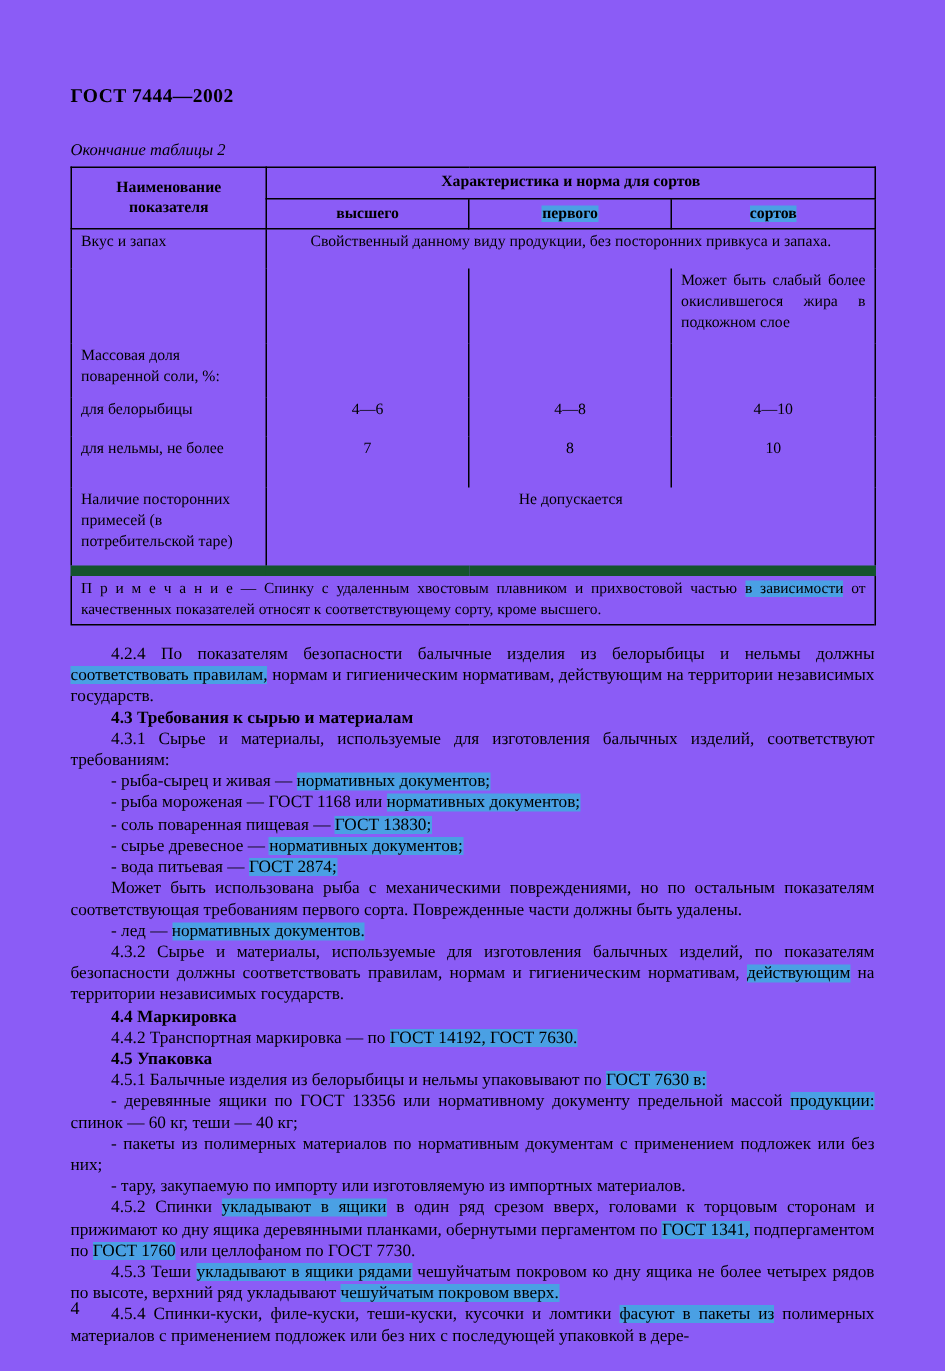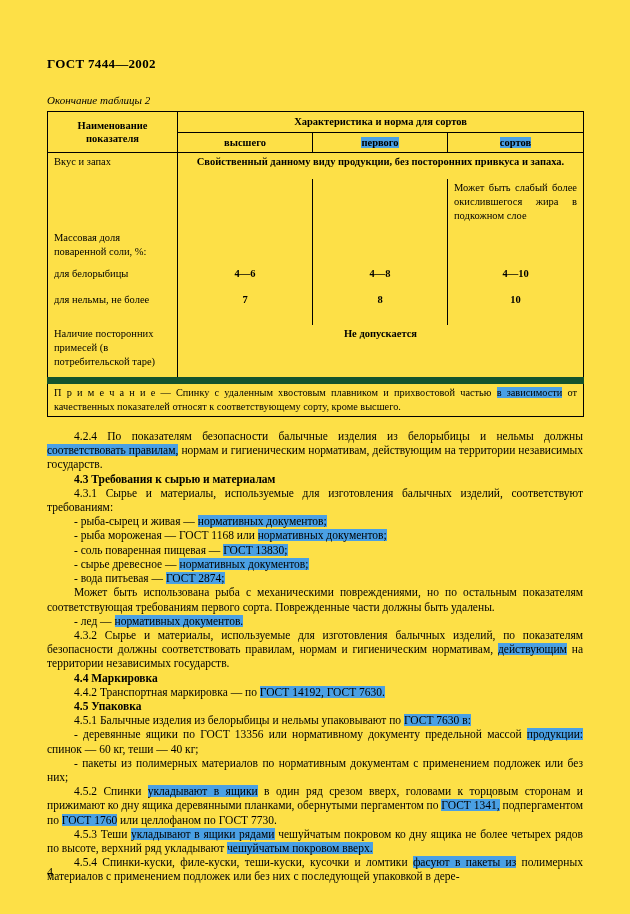--- a/index.html
+++ b/index.html
@@ -1,17 +1,17 @@
 <!DOCTYPE html>
 <html style="--hl: #4aa0e4;"><head>
 <meta charset="utf-8">
 <style>
   html,body { margin:0; padding:0; background:#ffffff; }
   .page {
-    width:630px; height:914px; background:#fde047; color:#000;
+    width:630px; height:914px; background:#8b5cf6; color:#000;
     font-family:"Liberation Serif", serif;
     position:relative; box-sizing:border-box;
     padding:56px 47px 0 47px; overflow:hidden;
   }
   .doc-header { font-weight:bold; font-size:13px; letter-spacing:0.3px; }
   .table-caption { font-style:italic; font-size:11px; margin-top:22px; margin-bottom:5px; }
 
   table.std {
     border-collapse:collapse; width:100%;
     font-size:10.5px; line-height:1.3; border:1.5px solid #000;
@@ -24,21 +24,21 @@
   table.std tbody td {
     border-left:1px solid #000; border-right:1px solid #000;
     padding:2px 6px; vertical-align:top;
   }
   tr.row-taste td { height:22px; }
   tr.row-taste-note td { height:46px; }
   tr.row-salt td { height:32px; padding-top:12px; }
   tr.row-belor td { height:22px; }
   tr.row-nelma td { height:30px; }
   tr.row-impur td { height:48px; padding-top:8px; }
-  td.center { text-align:center;font-weight:bold; }
+  td.center { text-align:center; }
   td.justify { text-align:justify; }
   td.bottom { vertical-align:bottom; padding-bottom:4px; }
   td.sub { padding-left:16px; }
   td.lbl { padding-left:10px; }
   tr.note-row td {
     border-top:7px solid #14532d; border-left:1px solid #000; border-right:1px solid #000;
     font-size:10.3px; text-align:justify; padding:3px 8px 6px 8px; line-height:1.35;
   }
 
   .body-text { margin-top:12px; font-size:11.5px; line-height:14.2px; }
@@ -125,20 +125,21 @@
       <p class="para body"><span>- вода питьевая — </span><span class="hl">ГОСТ 2874;</span></p>
       <p class="para body"><span>Может быть использована рыба с механическими повреждениями, но по остальным показателям соответствующая требованиям первого сорта. Поврежденные части должны быть удалены.</span></p>
       <p class="para body"><span>- лед — </span><span class="hl">нормативных документов.</span></p>
       <p class="para body"><span>4.3.2 Сырье и материалы, используемые для изготовления балычных изделий, по показателям безопасности должны соответствовать правилам, нормам и гигиеническим нормативам, </span><span class="hl">действующим</span><span> на территории независимых государств.</span></p>
       <p class="para heading"><span>4.4 Маркировка</span></p>
       <p class="para body"><span>4.4.2 Транспортная маркировка — по </span><span class="hl">ГОСТ 14192, ГОСТ 7630.</span></p>
       <p class="para heading"><span>4.5 Упаковка</span></p>
       <p class="para body"><span>4.5.1 Балычные изделия из белорыбицы и нельмы упаковывают по </span><span class="hl">ГОСТ 7630 в:</span></p>
       <p class="para body"><span>- деревянные ящики по ГОСТ 13356 или нормативному документу предельной массой </span><span class="hl">продукции:</span><span> спинок — 60 кг, теши — 40 кг;</span></p>
       <p class="para body"><span>- пакеты из полимерных материалов по нормативным документам с применением подложек или без них;</span></p>
+      <p class="para body"><span>- тару, закупаемую по импорту или изготовляемую из импортных материалов.</span></p>
       <p class="para body"><span>4.5.2 Спинки </span><span class="hl">укладывают в ящики</span><span> в один ряд срезом вверх, головами к торцовым сторонам и прижимают ко дну ящика деревянными планками, обернутыми пергаментом по </span><span class="hl">ГОСТ 1341,</span><span> подпергаментом по </span><span class="hl">ГОСТ 1760</span><span> или целлофаном по ГОСТ 7730.</span></p>
       <p class="para body"><span>4.5.3 Теши </span><span class="hl">укладывают в ящики рядами</span><span> чешуйчатым покровом ко дну ящика не более четырех рядов по высоте, верхний ряд укладывают </span><span class="hl">чешуйчатым покровом вверх.</span></p>
       <p class="para body"><span>4.5.4 Спинки-куски, филе-куски, теши-куски, кусочки и ломтики </span><span class="hl">фасуют в пакеты из</span><span> полимерных материалов с применением подложек или без них с последующей упаковкой в дере-</span></p>
     </div>
 
   <div class="page-number">4</div>
 
 </div>
 
 </body></html>

